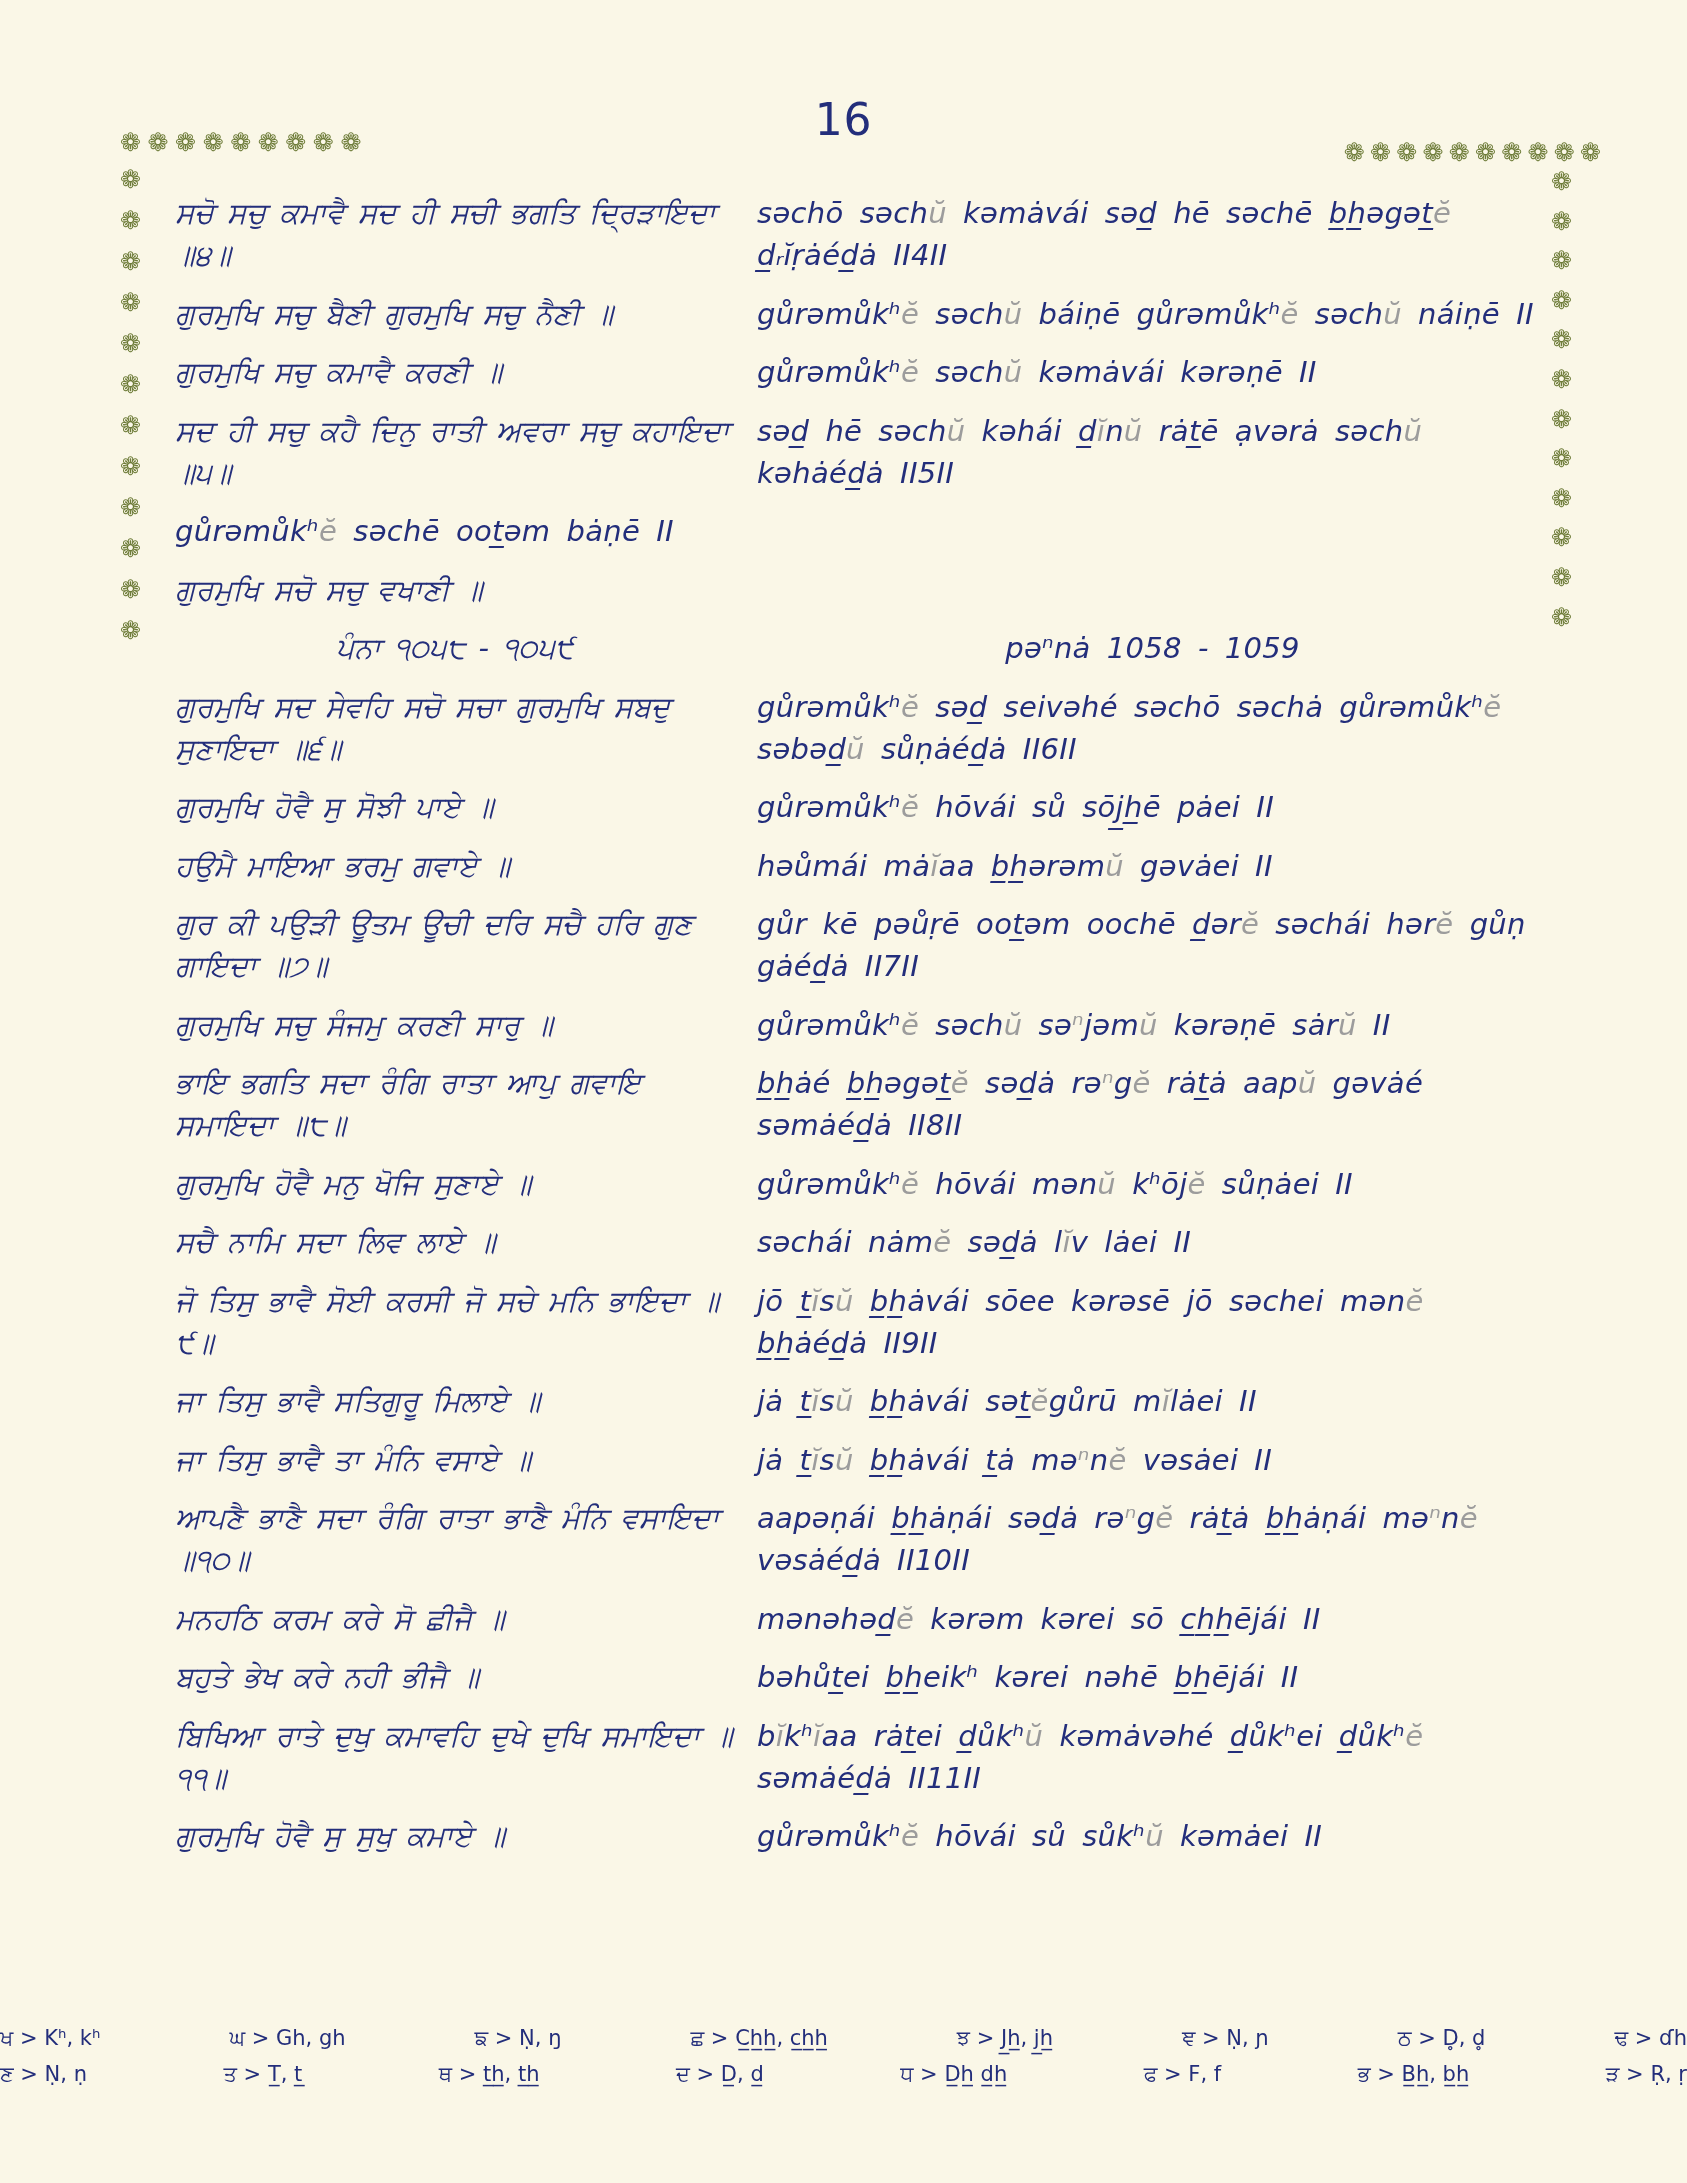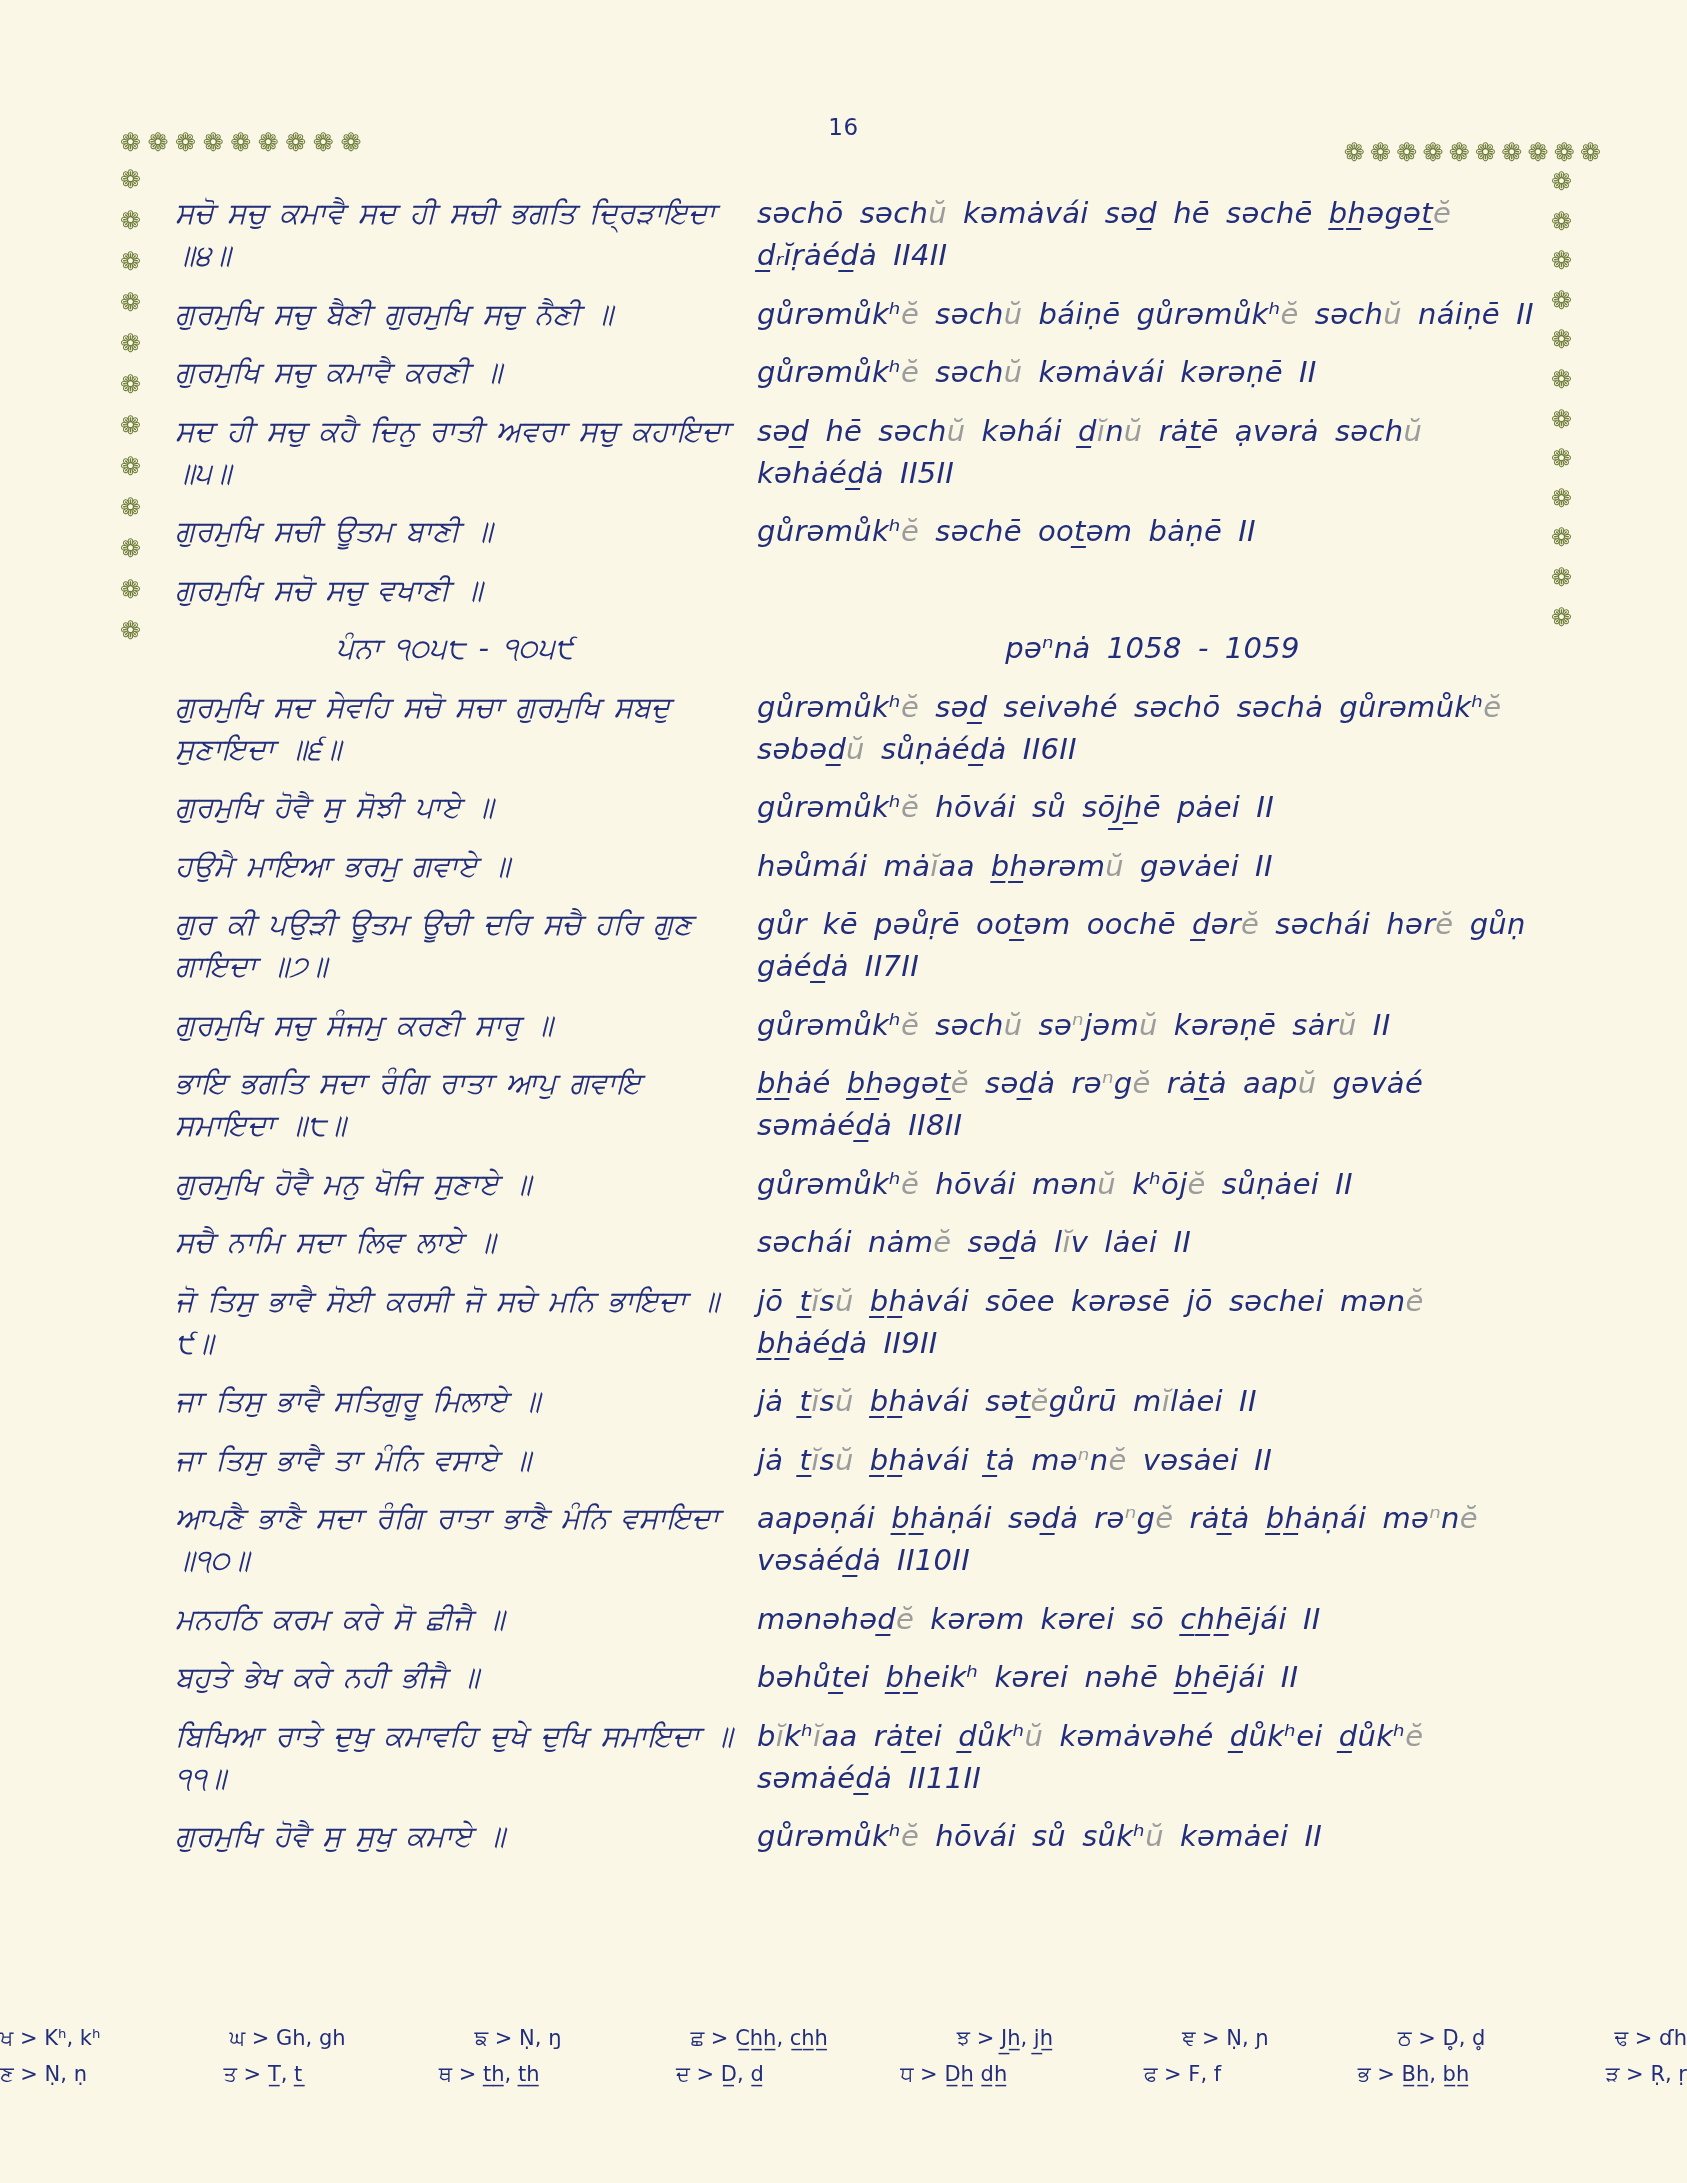--- a/index.html
+++ b/index.html
@@ -5,22 +5,22 @@
   html,body{margin:0;padding:0;}
   body{
     position:relative;
     width:1687px;height:2183px;
     background:#FAF7E7;
     font-family:"DejaVu Sans",sans-serif;
     color:#232E7B;
     overflow:hidden;
   }
   .pageno{
-    position:absolute;top:116px;left:0;width:100%;
-    text-align:center;font-size:23px;line-height:1;letter-spacing:0.7px;
+    position:absolute;top:98px;left:0;width:100%;
+    text-align:center;font-size:44px;line-height:1;letter-spacing:0.7px;
   }
   .flow-row{position:absolute;display:flex;gap:6.6px;font-size:25px;line-height:1;color:#6E7C39;}
   #ftl{left:120px;top:130px;}
   #ftr{right:86px;top:140px;gap:5.3px;}
   .flow-col{position:absolute;display:flex;flex-direction:column;font-size:25px;line-height:1;color:#6E7C39;}
   #fcl{left:120px;top:167px;gap:16px;}
   #fcr{right:115px;top:169px;gap:14.6px;}
   .fl{display:block;}
   .main{position:absolute;left:175px;top:192px;width:1373px;font-style:italic;}
   .vrow{display:grid;grid-template-columns:559px 1fr;column-gap:23px;margin-bottom:16.5px;}
@@ -100,21 +100,20 @@
   </div>
     <div class="vrow">
     <div class="gur">ਗੁਰਮੁਖਿ ਸਚੁ ਕਮਾਵੈ ਕਰਣੀ ॥</div>
     <div class="tr"><span>gůrəmůkʰ</span><span class="gr">ĕ</span><span> səch</span><span class="gr">ŭ</span><span> kəmȧvái kərəṇē II</span></div>
   </div>
     <div class="vrow">
     <div class="gur">ਸਦ ਹੀ ਸਚੁ ਕਹੈ ਦਿਨੁ ਰਾਤੀ ਅਵਰਾ ਸਚੁ ਕਹਾਇਦਾ ॥੫॥</div>
     <div class="tr"><span>səd̲ hē səch</span><span class="gr">ŭ</span><span> kəhái d̲</span><span class="gr">ĭ</span><span>n</span><span class="gr">ŭ</span><span> rȧt̲ē ạvərȧ səch</span><span class="gr">ŭ</span><span> kəhȧéd̲ȧ II5II</span></div>
   </div>
     <div class="vrow">
-    <div class="gur">ਗੁਰਮੁਖਿ ਸਚੀ ਊਤਮ ਬਾਣੀ ॥</div>
     <div class="tr"><span>gůrəmůkʰ</span><span class="gr">ĕ</span><span> səchē oot̲əm bȧṇē II</span></div>
   </div>
     <div class="vrow">
     <div class="gur">ਗੁਰਮੁਖਿ ਸਚੋ ਸਚੁ ਵਖਾਣੀ ॥</div>
   </div>
     <div class="vrow center-row">
     <div class="gur">ਪੰਨਾ ੧੦੫੮ - ੧੦੫੯</div>
     <div class="tr"><span>pəⁿnȧ 1058 - 1059</span></div>
   </div>
     <div class="vrow">

